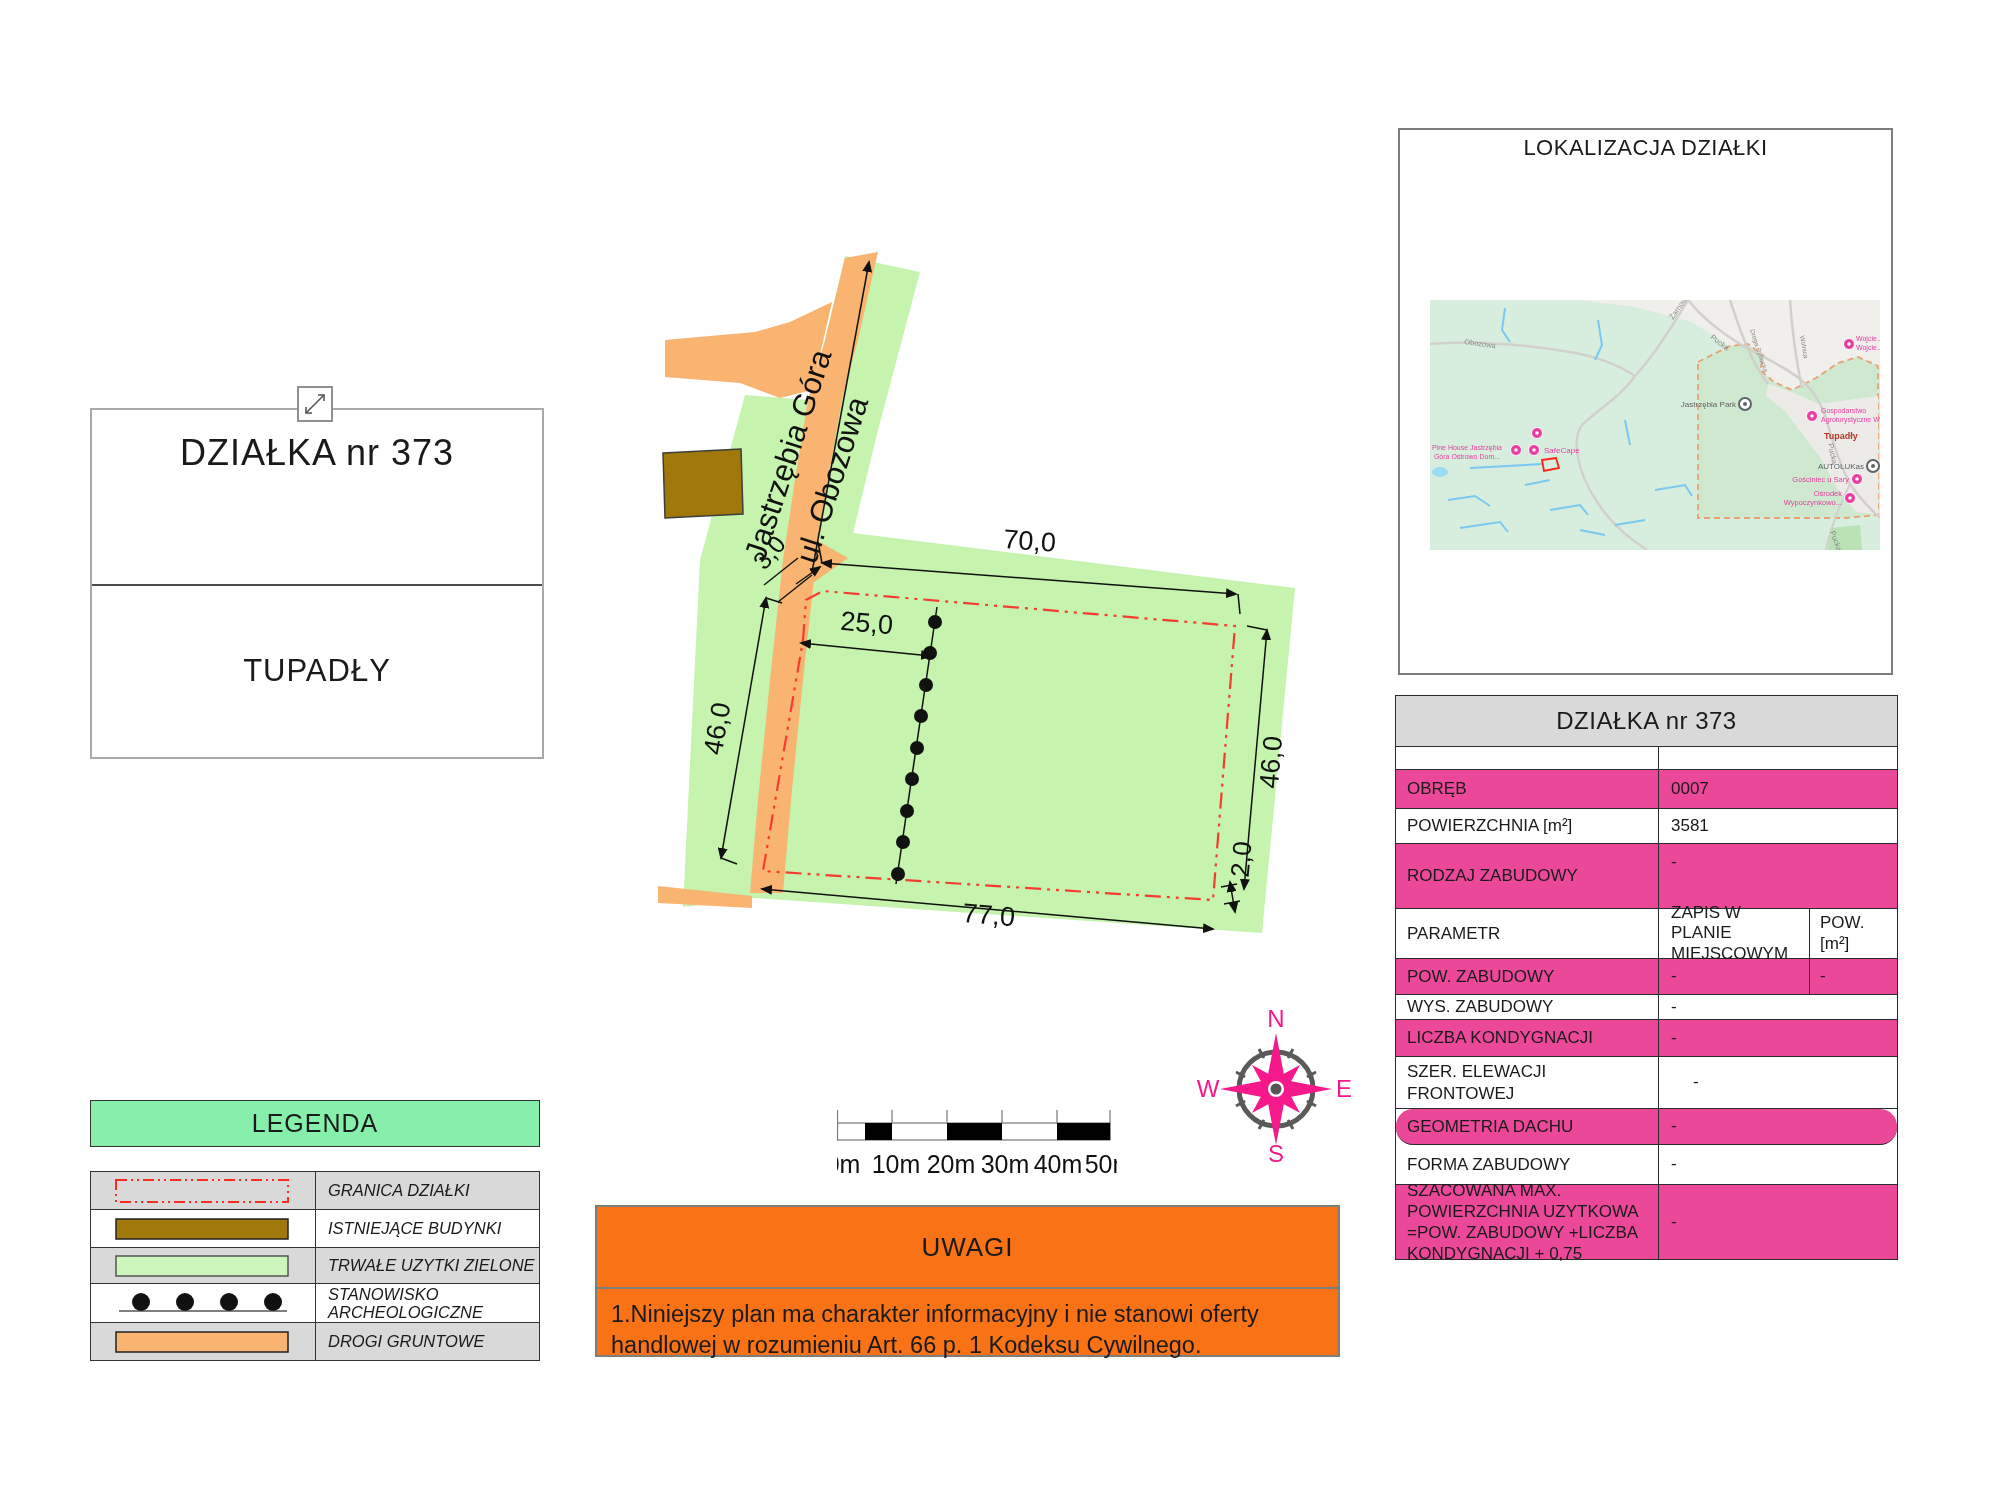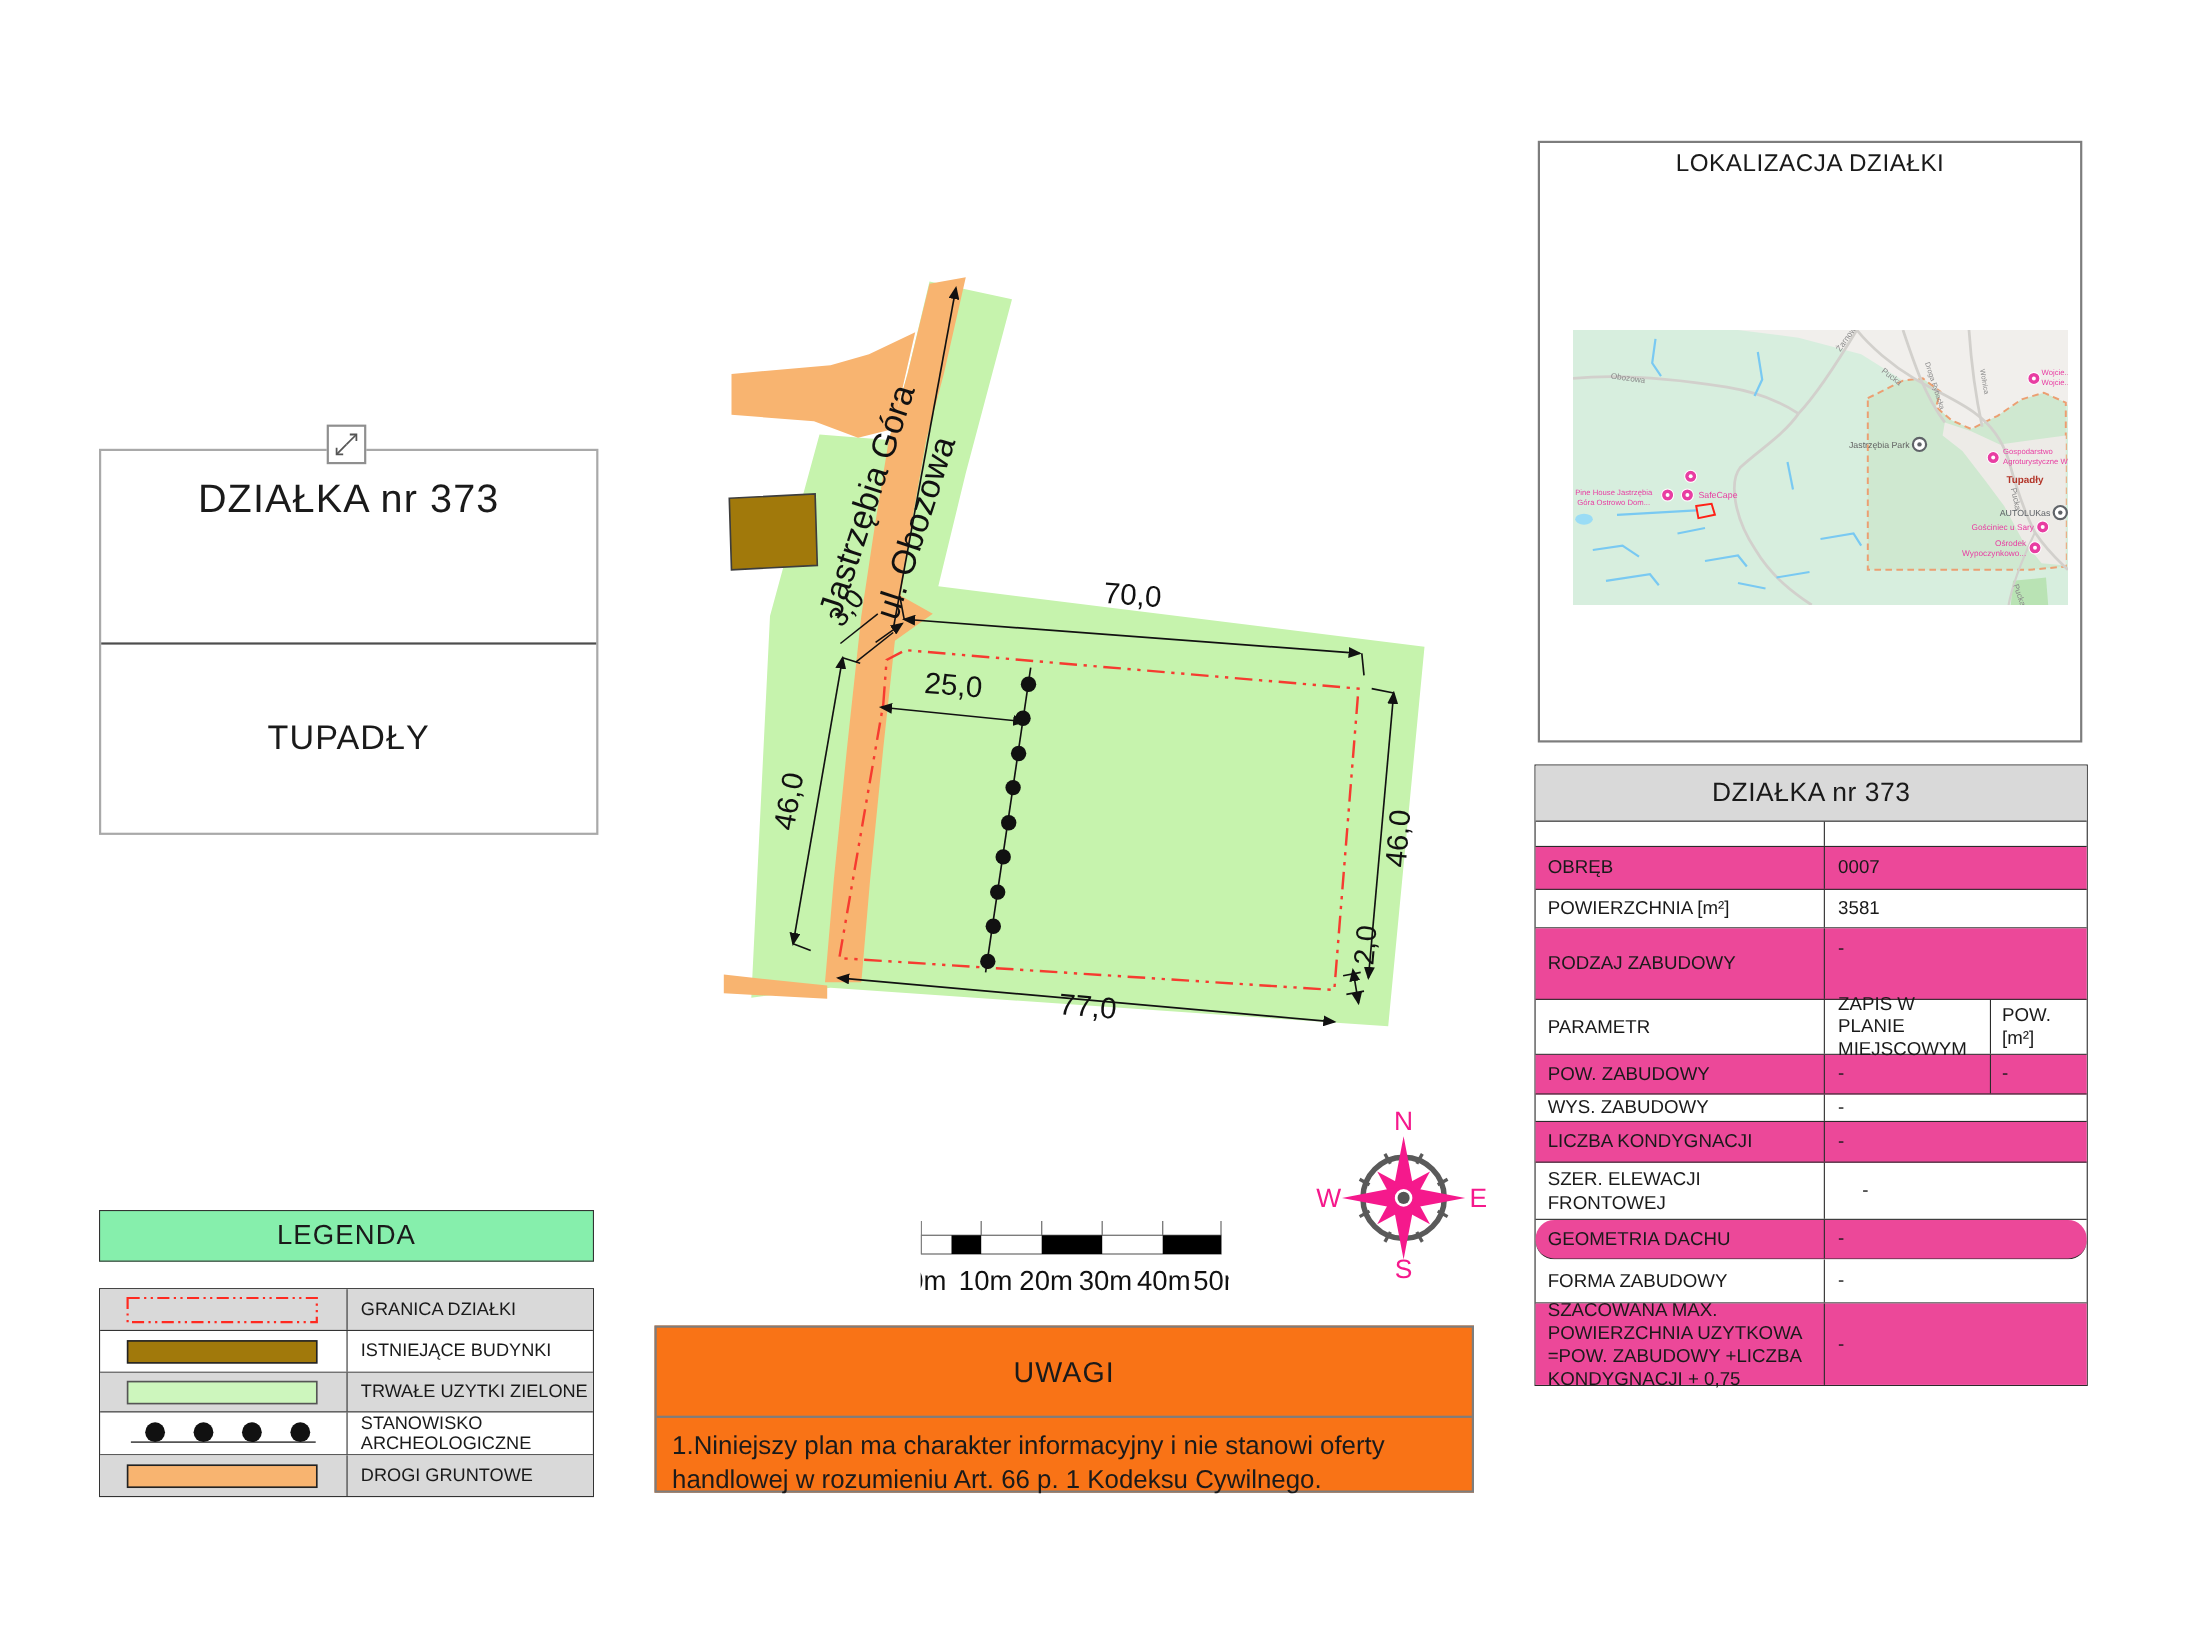--- a/index.html
+++ b/index.html
@@ -17,21 +17,21 @@
   .plot-town{font-size:31px;letter-spacing:1px;}
   .expand-btn{left:297px;top:386px;width:36px;height:36px;background:#fff;border:2px solid #8f8f8f;box-sizing:border-box;}
 
   
   .legend-head{left:90px;top:1100px;width:450px;height:47px;background:#86efac;border:1.5px solid #333;
     box-sizing:border-box;display:flex;align-items:center;justify-content:center;font-size:25px;letter-spacing:1px;}
   .legend-table{left:90px;top:1171px;width:450px;border:1.5px solid #333;box-sizing:border-box;background:#fff;}
   .legend-row{display:flex;border-bottom:1.5px solid #333;}
   .legend-row:last-child{border-bottom:none;}
   .legend-sym{width:225px;border-right:1.5px solid #333;display:flex;align-items:center;justify-content:center;box-sizing:border-box;}
-  .legend-lab{flex:1;display:flex;align-items:center;padding-left:12px;font-size:16.5px;line-height:1.1;box-sizing:border-box;}
+  .legend-lab{flex:1;display:flex;align-items:center;padding-left:12px;font-size:16.5px;line-height:1.1;box-sizing:border-box;font-style:italic;}
   .lg-gray{background:#d9d9d9;}
 
   
   .uwagi{left:595px;top:1205px;width:745px;height:152px;border:2px solid #7d7d7d;background:#f97316;box-sizing:border-box;}
   .uwagi-head{height:82px;border-bottom:2px solid #7d7d7d;display:flex;align-items:center;justify-content:center;
     font-size:26px;letter-spacing:1px;box-sizing:border-box;}
   .uwagi-body{padding:10px 14px;font-size:23.5px;line-height:1.32;}
 
   
   .loc-frame{left:1398px;top:128px;width:495px;height:547px;border:2px solid #7d7d7d;box-sizing:border-box;background:#fff;}

